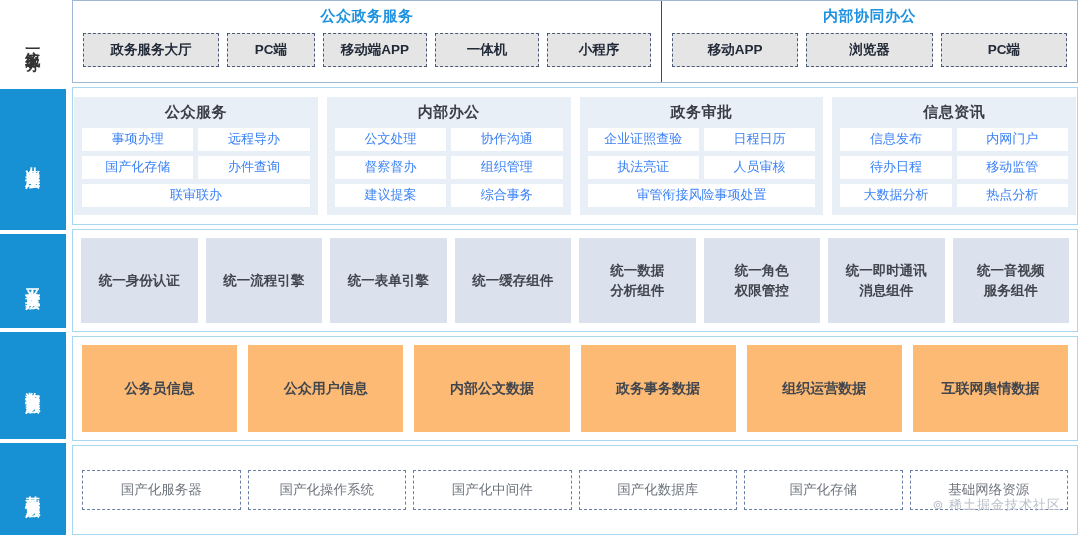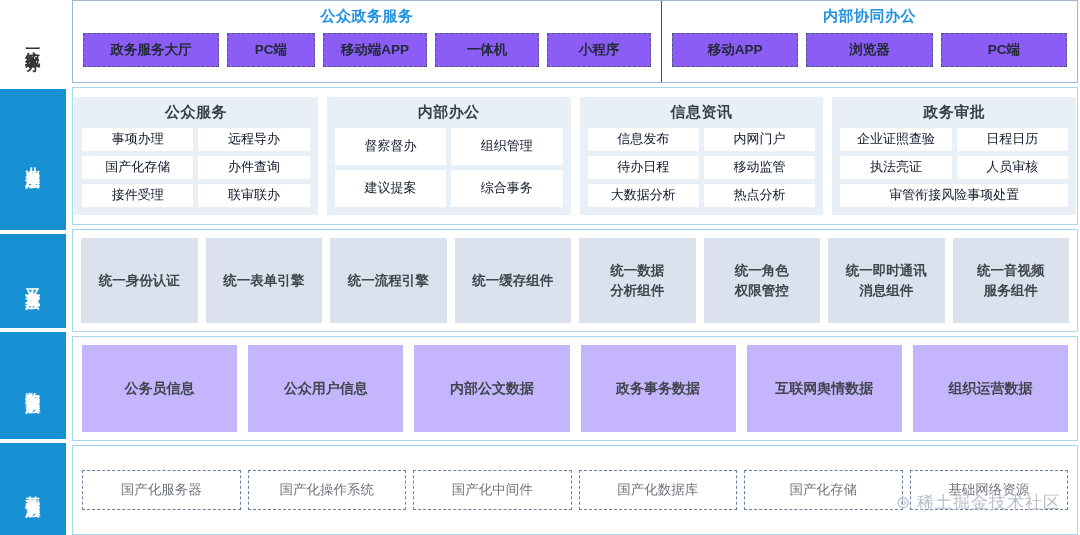--- a/index.html
+++ b/index.html
@@ -87,21 +87,21 @@
   .chip-row { display: flex; flex-direction: row; gap: 8px; width: 100%; justify-content: center; }
   .chip {
     border: 1.5px dashed #4a5a78;
     color: #222a38;
     font-weight: bold;
     font-size: 13.5px;
     height: 34px;
     display: flex; align-items: center; justify-content: center;
     padding: 0 8px;
     white-space: nowrap;
-    background: #8b5cf6;
+    background: #e5e5e5;
   }
   .chip.w-big  { flex: 0 0 136px; }
   .chip.w-mid  { flex: 0 0 104px; }
   .chip.w-sm   { flex: 0 0 88px; }
   .chip.w3     { flex: 1 1 0; }
 
   
   .row-biz { height: 142px; padding: 9px 1px; display: flex; gap: 9px; }
   .biz-group {
     flex: 1 1 0;
@@ -120,21 +120,21 @@
   .biz-grid {
     display: flex; flex-direction: column;
     gap: 5px; flex: 1 1 auto;
   }
   .biz-line { display: flex; gap: 5px; flex: 1 1 0; }
   .biz-cell {
     flex: 1 1 0;
     background: #ffffff;
     display: flex; align-items: center; justify-content: center;
     font-size: 13px;
-    color: #0f172a;
+    color: #3b82f6;
     white-space: nowrap;
   }
   .biz-cell.full { flex: 1 1 100%; }
 
   
   .row-plat { height: 107px; padding: 8px 8px; display: flex; gap: 8px; }
   .plat-cell {
     flex: 1 1 0;
     background: #dbe2ee;
     display: flex; align-items: center; justify-content: center;
@@ -143,21 +143,21 @@
     font-weight: bold;
     color: #41464e;
     line-height: 1.45;
     white-space: pre-line;
   }
 
   
   .row-data { height: 108px; padding: 8px 9px; display: flex; gap: 11px; }
   .data-cell {
     flex: 1 1 0;
-    background: #c4b5fd;
+    background: #fdba74;
     display: flex; align-items: center; justify-content: center;
     font-size: 14px;
     font-weight: bold;
     color: #41464e;
     white-space: nowrap;
   }
 
   
   .row-infra { height: 93px; padding: 0 9px; display: flex; align-items: center; gap: 7px; }
   .infra-cell {
@@ -169,21 +169,21 @@
     color: #6f757d;
     white-space: nowrap;
     background: #fff;
   }
 
   
   .watermark {
     position: absolute;
     right: 16px;
     bottom: 20px;
-    font-size: 17px;
+    font-size: 13px;
     color: #b9bfc9;
     letter-spacing: 1px;
     white-space: nowrap;
     pointer-events: none;
   }
 </style>
 </head>
 <body>
 
 <div id="root">
@@ -236,36 +236,56 @@
         <div class="biz-grid">
           <div class="biz-line">
             <div class="biz-cell">事项办理</div>
             <div class="biz-cell">远程导办</div>
           </div>
           <div class="biz-line">
             <div class="biz-cell">国产化存储</div>
             <div class="biz-cell">办件查询</div>
           </div>
           <div class="biz-line">
-            <div class="biz-cell">接件受理</div>
             <div class="biz-cell">联审联办</div>
           </div>
         </div>
       </div>
 
       <div class="biz-group">
         <div class="biz-title">内部办公</div>
         <div class="biz-grid">
           <div class="biz-line">
+            <div class="biz-cell">公文处理</div>
+            <div class="biz-cell">协作沟通</div>
+          </div>
+          <div class="biz-line">
             <div class="biz-cell">督察督办</div>
             <div class="biz-cell">组织管理</div>
           </div>
           <div class="biz-line">
             <div class="biz-cell">建议提案</div>
             <div class="biz-cell">综合事务</div>
+          </div>
+        </div>
+      </div>
+
+      <div class="biz-group">
+        <div class="biz-title">政务审批</div>
+        <div class="biz-grid">
+          <div class="biz-line">
+            <div class="biz-cell">企业证照查验</div>
+            <div class="biz-cell">日程日历</div>
+          </div>
+          <div class="biz-line">
+            <div class="biz-cell">执法亮证</div>
+            <div class="biz-cell">人员审核</div>
+          </div>
+          <div class="biz-line">
+            <div class="biz-cell full">审管衔接风险事项处置</div>
           </div>
         </div>
       </div>
 
       <div class="biz-group">
         <div class="biz-title">信息资讯</div>
         <div class="biz-grid">
           <div class="biz-line">
             <div class="biz-cell">信息发布</div>
             <div class="biz-cell">内网门户</div>
@@ -274,61 +294,44 @@
             <div class="biz-cell">待办日程</div>
             <div class="biz-cell">移动监管</div>
           </div>
           <div class="biz-line">
             <div class="biz-cell">大数据分析</div>
             <div class="biz-cell">热点分析</div>
           </div>
         </div>
       </div>
 
-      <div class="biz-group">
-        <div class="biz-title">政务审批</div>
-        <div class="biz-grid">
-          <div class="biz-line">
-            <div class="biz-cell">企业证照查验</div>
-            <div class="biz-cell">日程日历</div>
-          </div>
-          <div class="biz-line">
-            <div class="biz-cell">执法亮证</div>
-            <div class="biz-cell">人员审核</div>
-          </div>
-          <div class="biz-line">
-            <div class="biz-cell full">审管衔接风险事项处置</div>
-          </div>
-        </div>
-      </div>
-
     </div>
 
     <div class="layer-box soft row-plat">
       <div class="plat-cell">统一身份认证</div>
+      <div class="plat-cell">统一流程引擎</div>
       <div class="plat-cell">统一表单引擎</div>
-      <div class="plat-cell">统一流程引擎</div>
       <div class="plat-cell">统一缓存组件</div>
       <div class="plat-cell">统一数据
 分析组件</div>
       <div class="plat-cell">统一角色
 权限管控</div>
       <div class="plat-cell">统一即时通讯
 消息组件</div>
       <div class="plat-cell">统一音视频
 服务组件</div>
     </div>
 
     <div class="layer-box soft row-data">
       <div class="data-cell">公务员信息</div>
       <div class="data-cell">公众用户信息</div>
       <div class="data-cell">内部公文数据</div>
       <div class="data-cell">政务事务数据</div>
+      <div class="data-cell">组织运营数据</div>
       <div class="data-cell">互联网舆情数据</div>
-      <div class="data-cell">组织运营数据</div>
     </div>
 
     <div class="layer-box soft row-infra">
       <div class="infra-cell">国产化服务器</div>
       <div class="infra-cell">国产化操作系统</div>
       <div class="infra-cell">国产化中间件</div>
       <div class="infra-cell">国产化数据库</div>
       <div class="infra-cell">国产化存储</div>
       <div class="infra-cell">基础网络资源</div>
       <div class="watermark">⊚ 稀土掘金技术社区</div>

